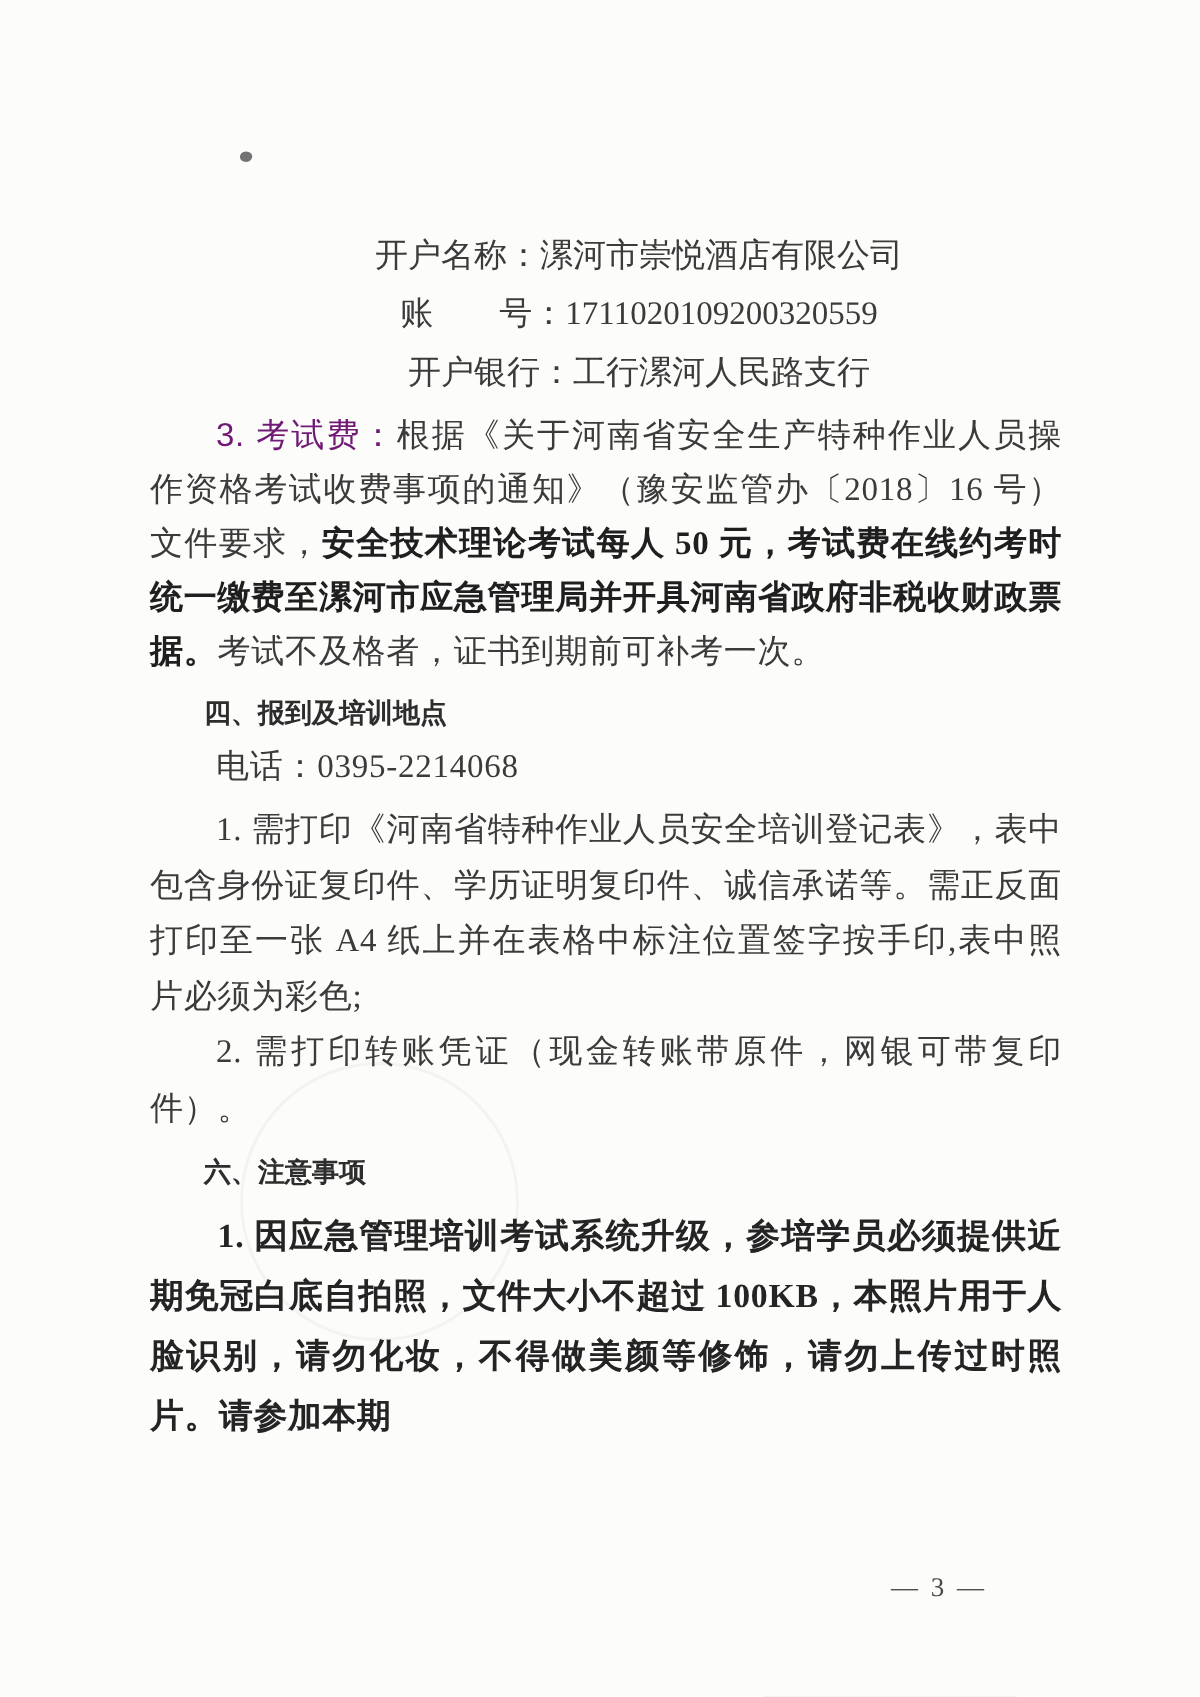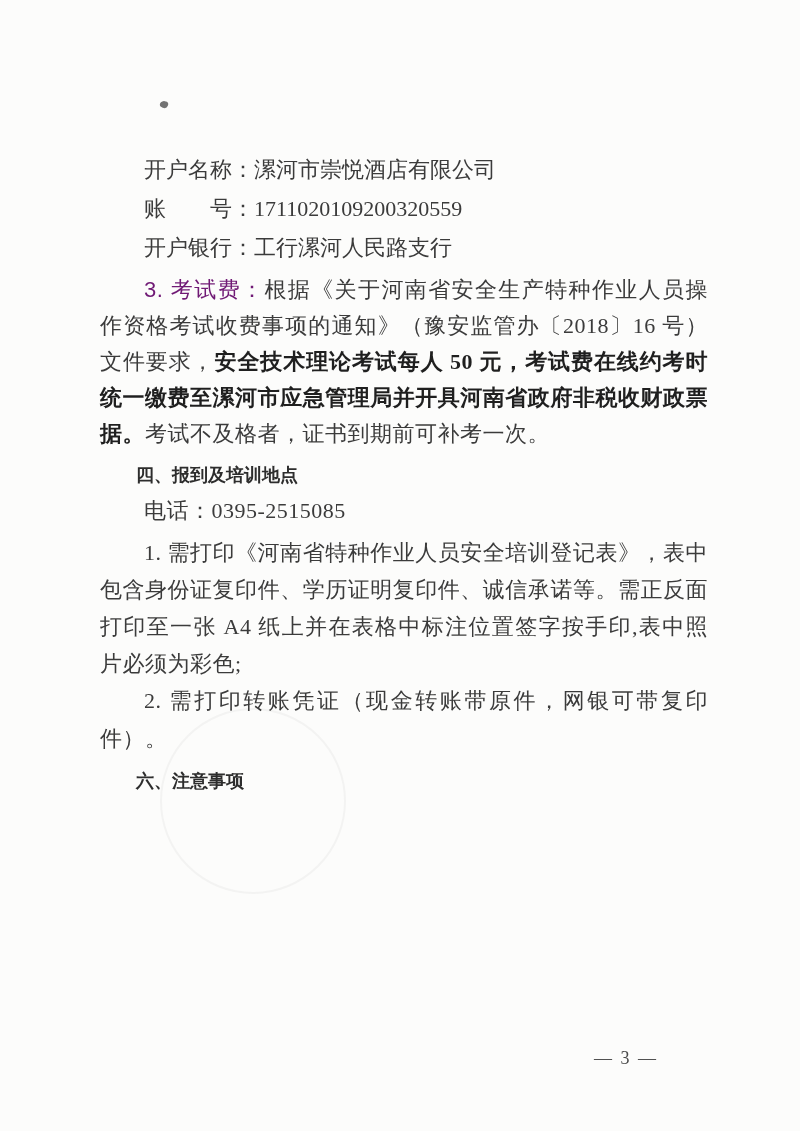--- a/index.html
+++ b/index.html
@@ -29,20 +29,21 @@
     line-height: 36px;
     text-align: justify;
     letter-spacing: 0.5px;
   }
   .indent { text-indent: 2em; }
   .bank-line {
     font-size: 22px;
     line-height: 39px;
     text-indent: 2em;
     white-space: nowrap;
+    text-align: center;
   }
   .bank-label { color: #3b3b3b; }
   .bank-value { color: #3b3b3b; }
   .lead-bold {
     font-family: "Liberation Sans", "DejaVu Sans", sans-serif;
     font-weight: normal;
     color: #701a75;
   }
   .bold-seg {
     font-weight: bold;
@@ -118,27 +119,28 @@
     </div>
     <div class="bank-line">
       <span class="bank-label">开户银行：</span><span class="bank-value">工行漯河人民路支行</span>
     </div>
 
     <p class="para indent exam-fee"><span class="lead-bold">3. 考试费：</span><span>根据《关于河南省安全生产特种作业人员操作资格考试收费事项的通知》（豫安监管办〔2018〕16 号）文件要求，</span><span class="bold-seg">安全技术理论考试每人 50 元，考试费在线约考时统一缴费至漯河市应急管理局并开具河南省政府非税收财政票据。</span><span>考试不及格者，证书到期前可补考一次。</span></p>
 
     <div class="heading">四、报到及培训地点</div>
 
 
-    <p class="para indent phone-para"><span>电话：</span><span>0395-2515085</span></p>
+    <p class="para indent phone-para"><span>电话：</span><span>0395-2214068</span></p>
 
 
     <p class="para indent item-para">1. 需打印《河南省特种作业人员安全培训登记表》，表中包含身份证复印件、学历证明复印件、诚信承诺等。需正反面打印至一张 A4 纸上并在表格中标注位置签字按手印,表中照片必须为彩色;</p>
 
     <p class="para indent item2-para">2. 需打印转账凭证（现金转账带原件，网银可带复印件）。</p>
 
     <div class="heading">六、注意事项</div>
 
+    <p class="para indent notes-para">1. 因应急管理培训考试系统升级，参培学员必须提供近期免冠白底自拍照，文件大小不超过 100KB，本照片用于人脸识别，请勿化妆，不得做美颜等修饰，请勿上传过时照片。请参加本期</p>
 
   </div>
 
   <div class="page-number">— 3 —</div>
 
 </div>
 
 </body></html>

